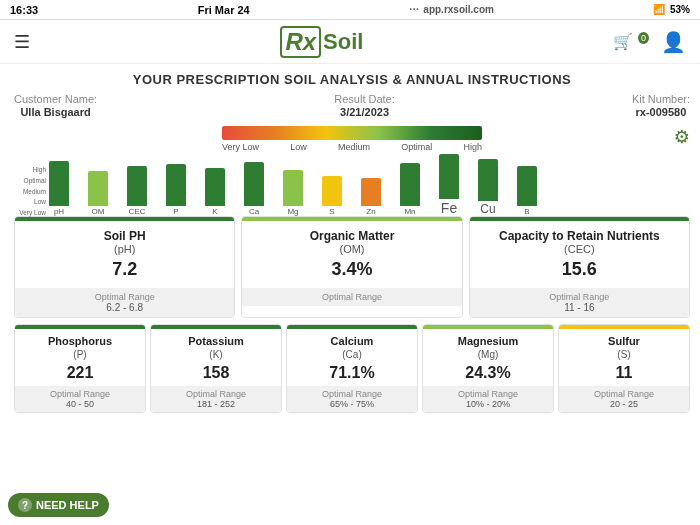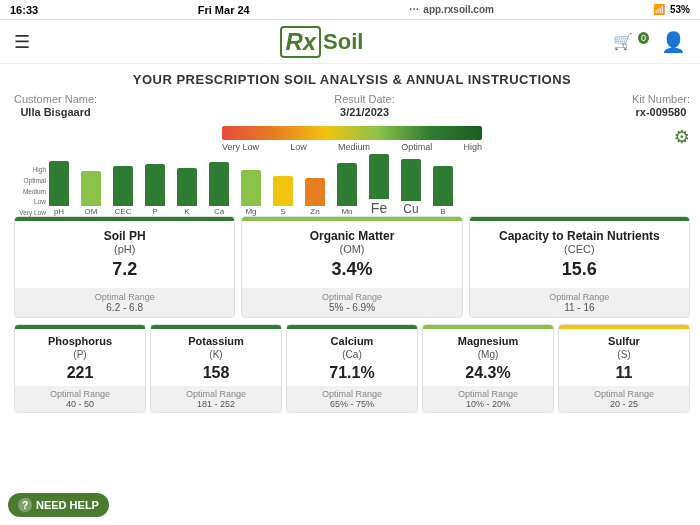--- a/index.html
+++ b/index.html
@@ -298,21 +298,21 @@
     <div style="display:flex; align-items:flex-end; height:62px; gap:0;">
 
       <div style="display:flex; flex-direction:column; justify-content:space-between; font-size:6.5px; color:#666; height:50px; margin-right:3px; text-align:right; min-width:32px;">
         <span>High</span>
         <span>Optimal</span>
         <span>Medium</span>
         <span>Low</span>
         <span>Very Low</span>
       </div>
 
-      <div id="bars-container" style="display:flex; align-items:flex-end; gap:12px; height:60px; flex:1;">
+      <div id="bars-container" style="display:flex; align-items:flex-end; gap:19px; height:60px; flex:1;">
       <div style="display: flex; flex-direction: column; align-items: center;">
             <div style="width: 20px; height: 45px; background: rgb(46, 125, 50); border-radius: 2px 2px 0px 0px;"></div>
             <div style="font-size: 8px; color: rgb(85, 85, 85); margin-top: 1px; text-align: center;">pH</div>
           </div>
           <div style="display: flex; flex-direction: column; align-items: center;">
             <div style="width: 20px; height: 35px; background: rgb(139, 195, 74); border-radius: 2px 2px 0px 0px;"></div>
             <div style="font-size: 8px; color: rgb(85, 85, 85); margin-top: 1px; text-align: center;">OM</div>
           </div>
           <div style="display: flex; flex-direction: column; align-items: center;">
             <div style="width: 20px; height: 40px; background: rgb(46, 125, 50); border-radius: 2px 2px 0px 0px;"></div>
@@ -377,21 +377,20 @@
     </div>
       <div class="card">
       <div class="card-top" style="background:#8bc34a;"></div>
       <div class="card-body">
         <div class="card-name">Organic Matter</div>
         <div class="card-abbr">(OM)</div>
         <div class="card-value">3.4%</div>
       </div>
       <div class="card-footer">
         <div class="footer-label">Optimal Range</div>
-        <div>5% - 6.9%</div>
       </div>
     </div>
       <div class="card">
       <div class="card-top" style="background:#2e7d32;"></div>
       <div class="card-body">
         <div class="card-name">Capacity to Retain Nutrients</div>
         <div class="card-abbr">(CEC)</div>
         <div class="card-value">15.6</div>
       </div>
       <div class="card-footer">

